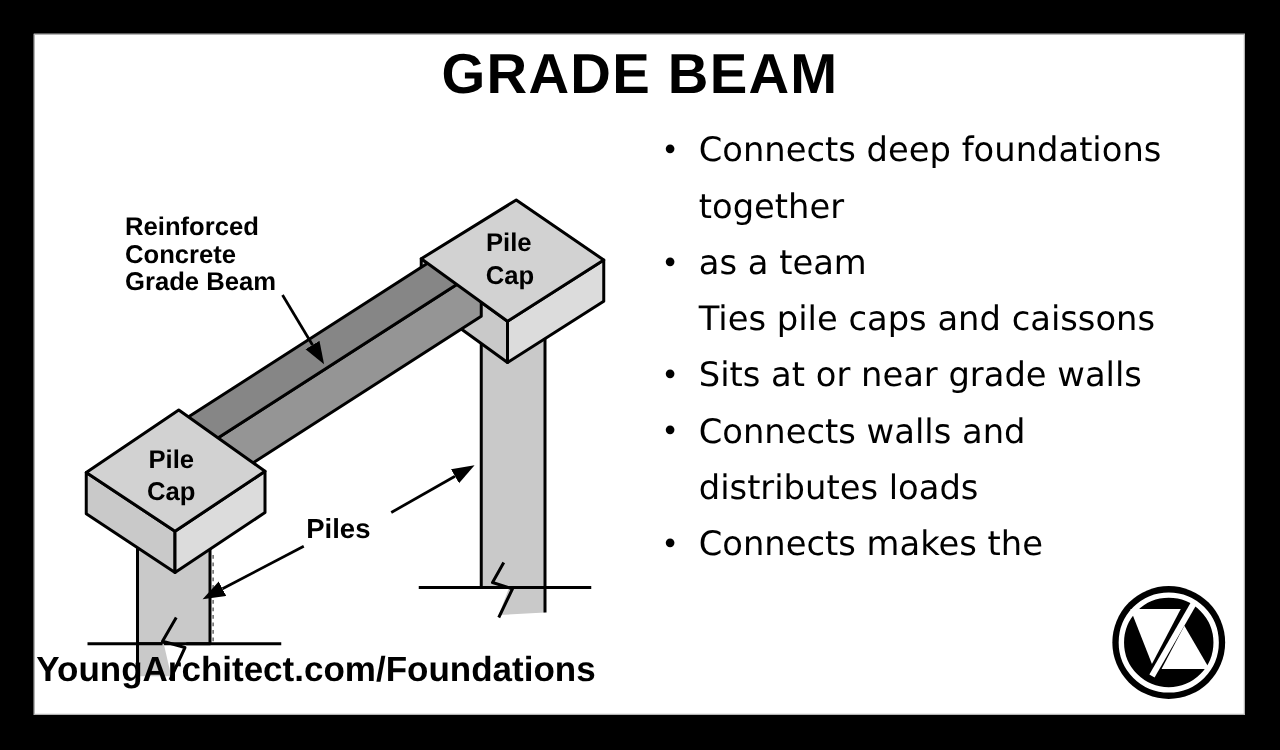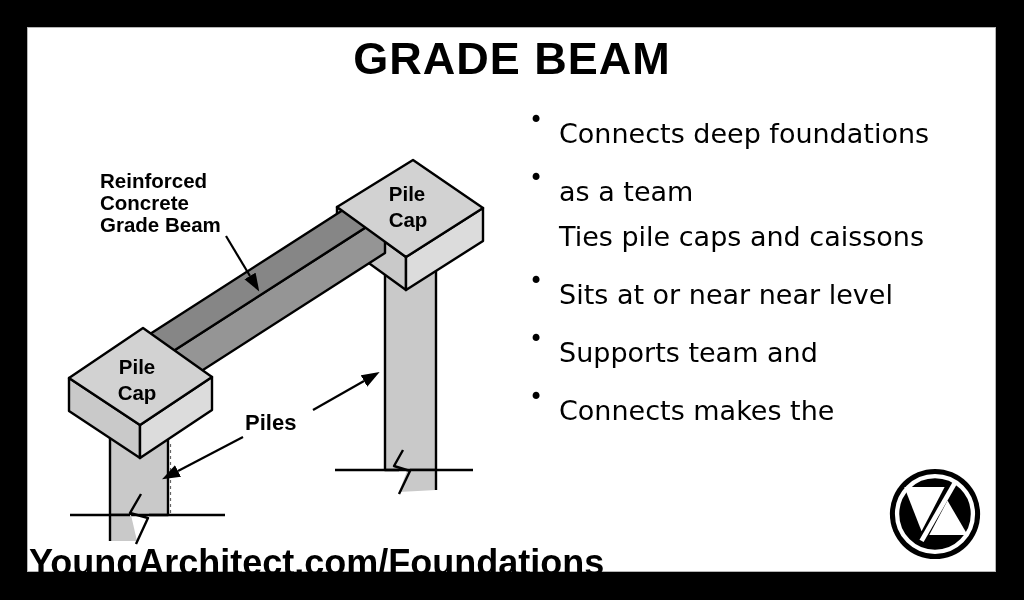--- a/index.html
+++ b/index.html
@@ -41,29 +41,29 @@
   .bullets{
     position:absolute;left:527px;top:98px;width:460px;
     font-family:"DejaVu Sans",sans-serif;
     font-size:27px;line-height:45px;color:var(--text,#000);
   }
   .bullet-item{display:flex;align-items:flex-start;}
   .bullet-dot{
     width:30px;flex:0 0 30px;font-size:24px;line-height:45px;
     text-align:left;padding-left:2px;
   }
-  .bullet-lines{flex:1;margin-top:13px;}
+  .bullet-lines{flex:1;}
   .inline-icon{
     width:32px;height:30px;margin-left:10px;vertical-align:-5px;
     fill:var(--emoji_gold,#f3b229);
   }
   .footer-url{
-    position:absolute;left:29px;top:542px;
+    position:absolute;left:29px;top:520px;
     font-family:"Liberation Sans",sans-serif;font-weight:bold;
-    font-size:36px;color:var(--text,#000);
+    font-size:28px;color:var(--text,#000);
   }
   .logo-svg{position:absolute;left:887px;top:466px;}
 </style>
 </head>
 <body>
 
 <div class="card"></div>
 
 <div class="title">GRADE BEAM</div>
 
@@ -127,39 +127,41 @@
     <line class="arrow" x1="243" y1="437" x2="178" y2="471" marker-end="url(#ah)"></line>
     <line class="arrow" x1="313" y1="410" x2="364" y2="381" marker-end="url(#ah)"></line>
   </g>
 </svg>
 
 <div class="bullets" id="bullet-list">
     <div class="bullet-item">
       <span class="bullet-dot">•</span>
       <div class="bullet-lines">
         <div>Connects deep foundations</div>
+        <div>together</div>
       </div>
     </div>
     <div class="bullet-item">
       <span class="bullet-dot">•</span>
       <div class="bullet-lines">
         <div>as a team</div>
         <div>Ties pile caps and caissons</div>
       </div>
     </div>
     <div class="bullet-item">
       <span class="bullet-dot">•</span>
       <div class="bullet-lines">
-        <div>Sits at or near near level</div>
+        <div>Sits at or near grade walls</div>
       </div>
     </div>
     <div class="bullet-item">
       <span class="bullet-dot">•</span>
       <div class="bullet-lines">
-        <div>Supports team and</div>
+        <div>Connects walls and</div>
+        <div>distributes loads</div>
       </div>
     </div>
     <div class="bullet-item">
       <span class="bullet-dot">•</span>
       <div class="bullet-lines">
         <div>Connects makes the</div>
       </div>
     </div>
   </div>
 

